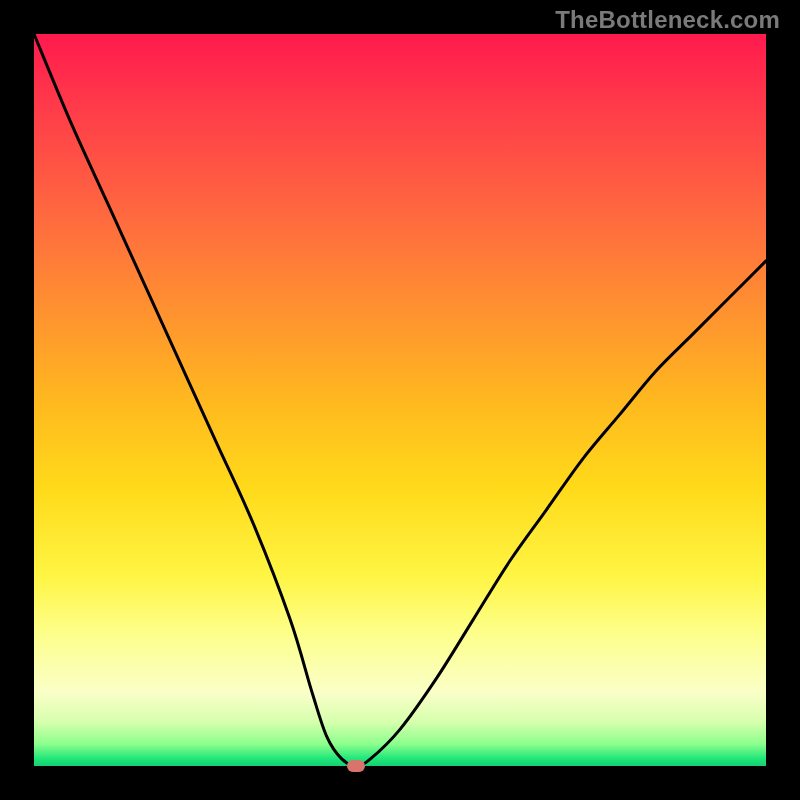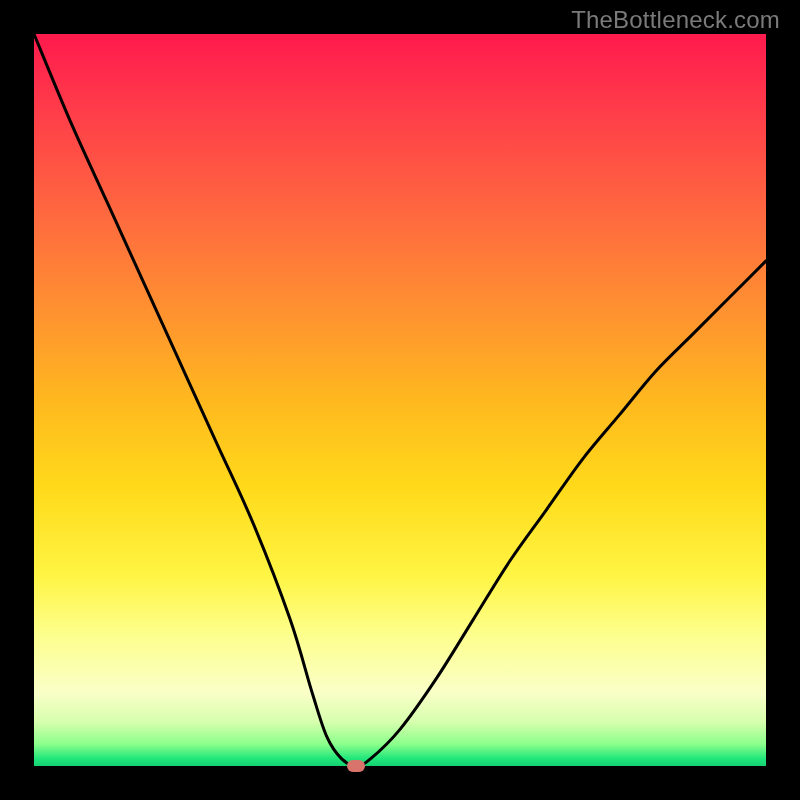--- a/index.html
+++ b/index.html
@@ -39,21 +39,21 @@
       #20e67a 99%,
       #14d172 100%
     );
   }
   .watermark {
     position: absolute;
     top: 6px;
     right: 20px;
     color: #7a7a7a;
     font-size: 24px;
-    font-weight: 400;
+    font-weight: 700;
     letter-spacing: 0.2px;
     user-select: none;
   }
   svg.curve {
     position: absolute;
     left: 0;
     top: 0;
     width: 732px;
     height: 732px;
     overflow: visible;

